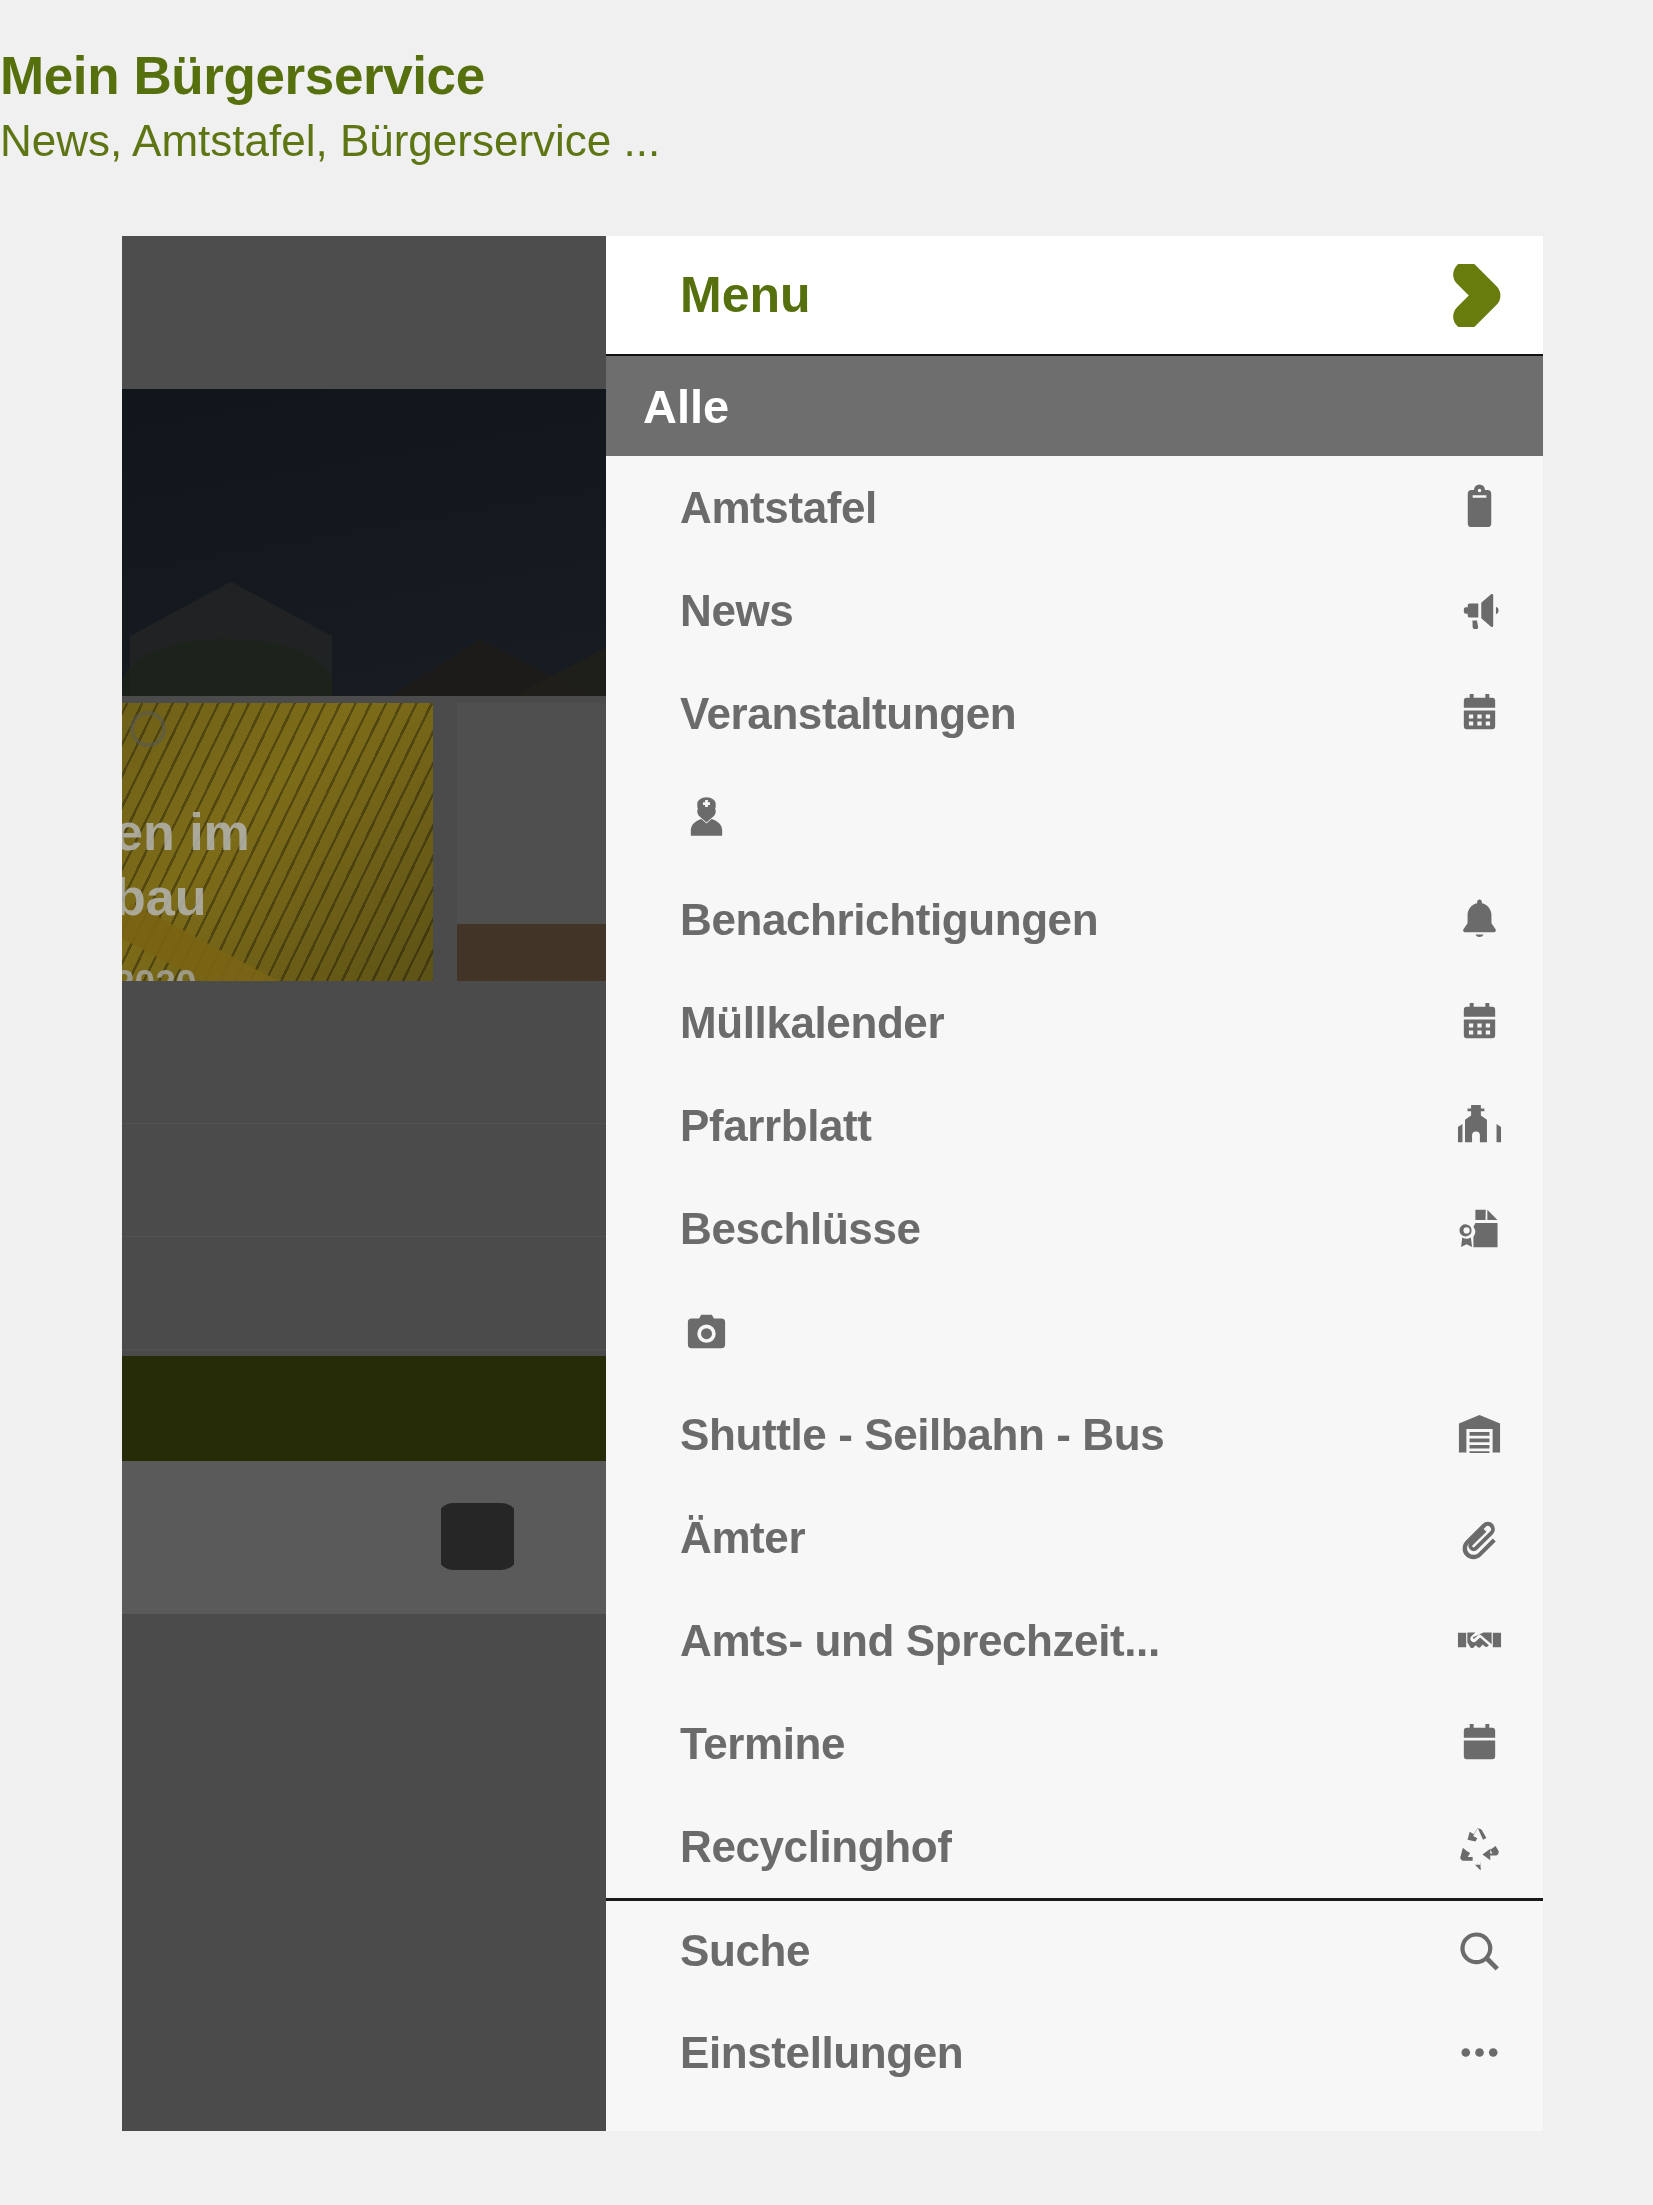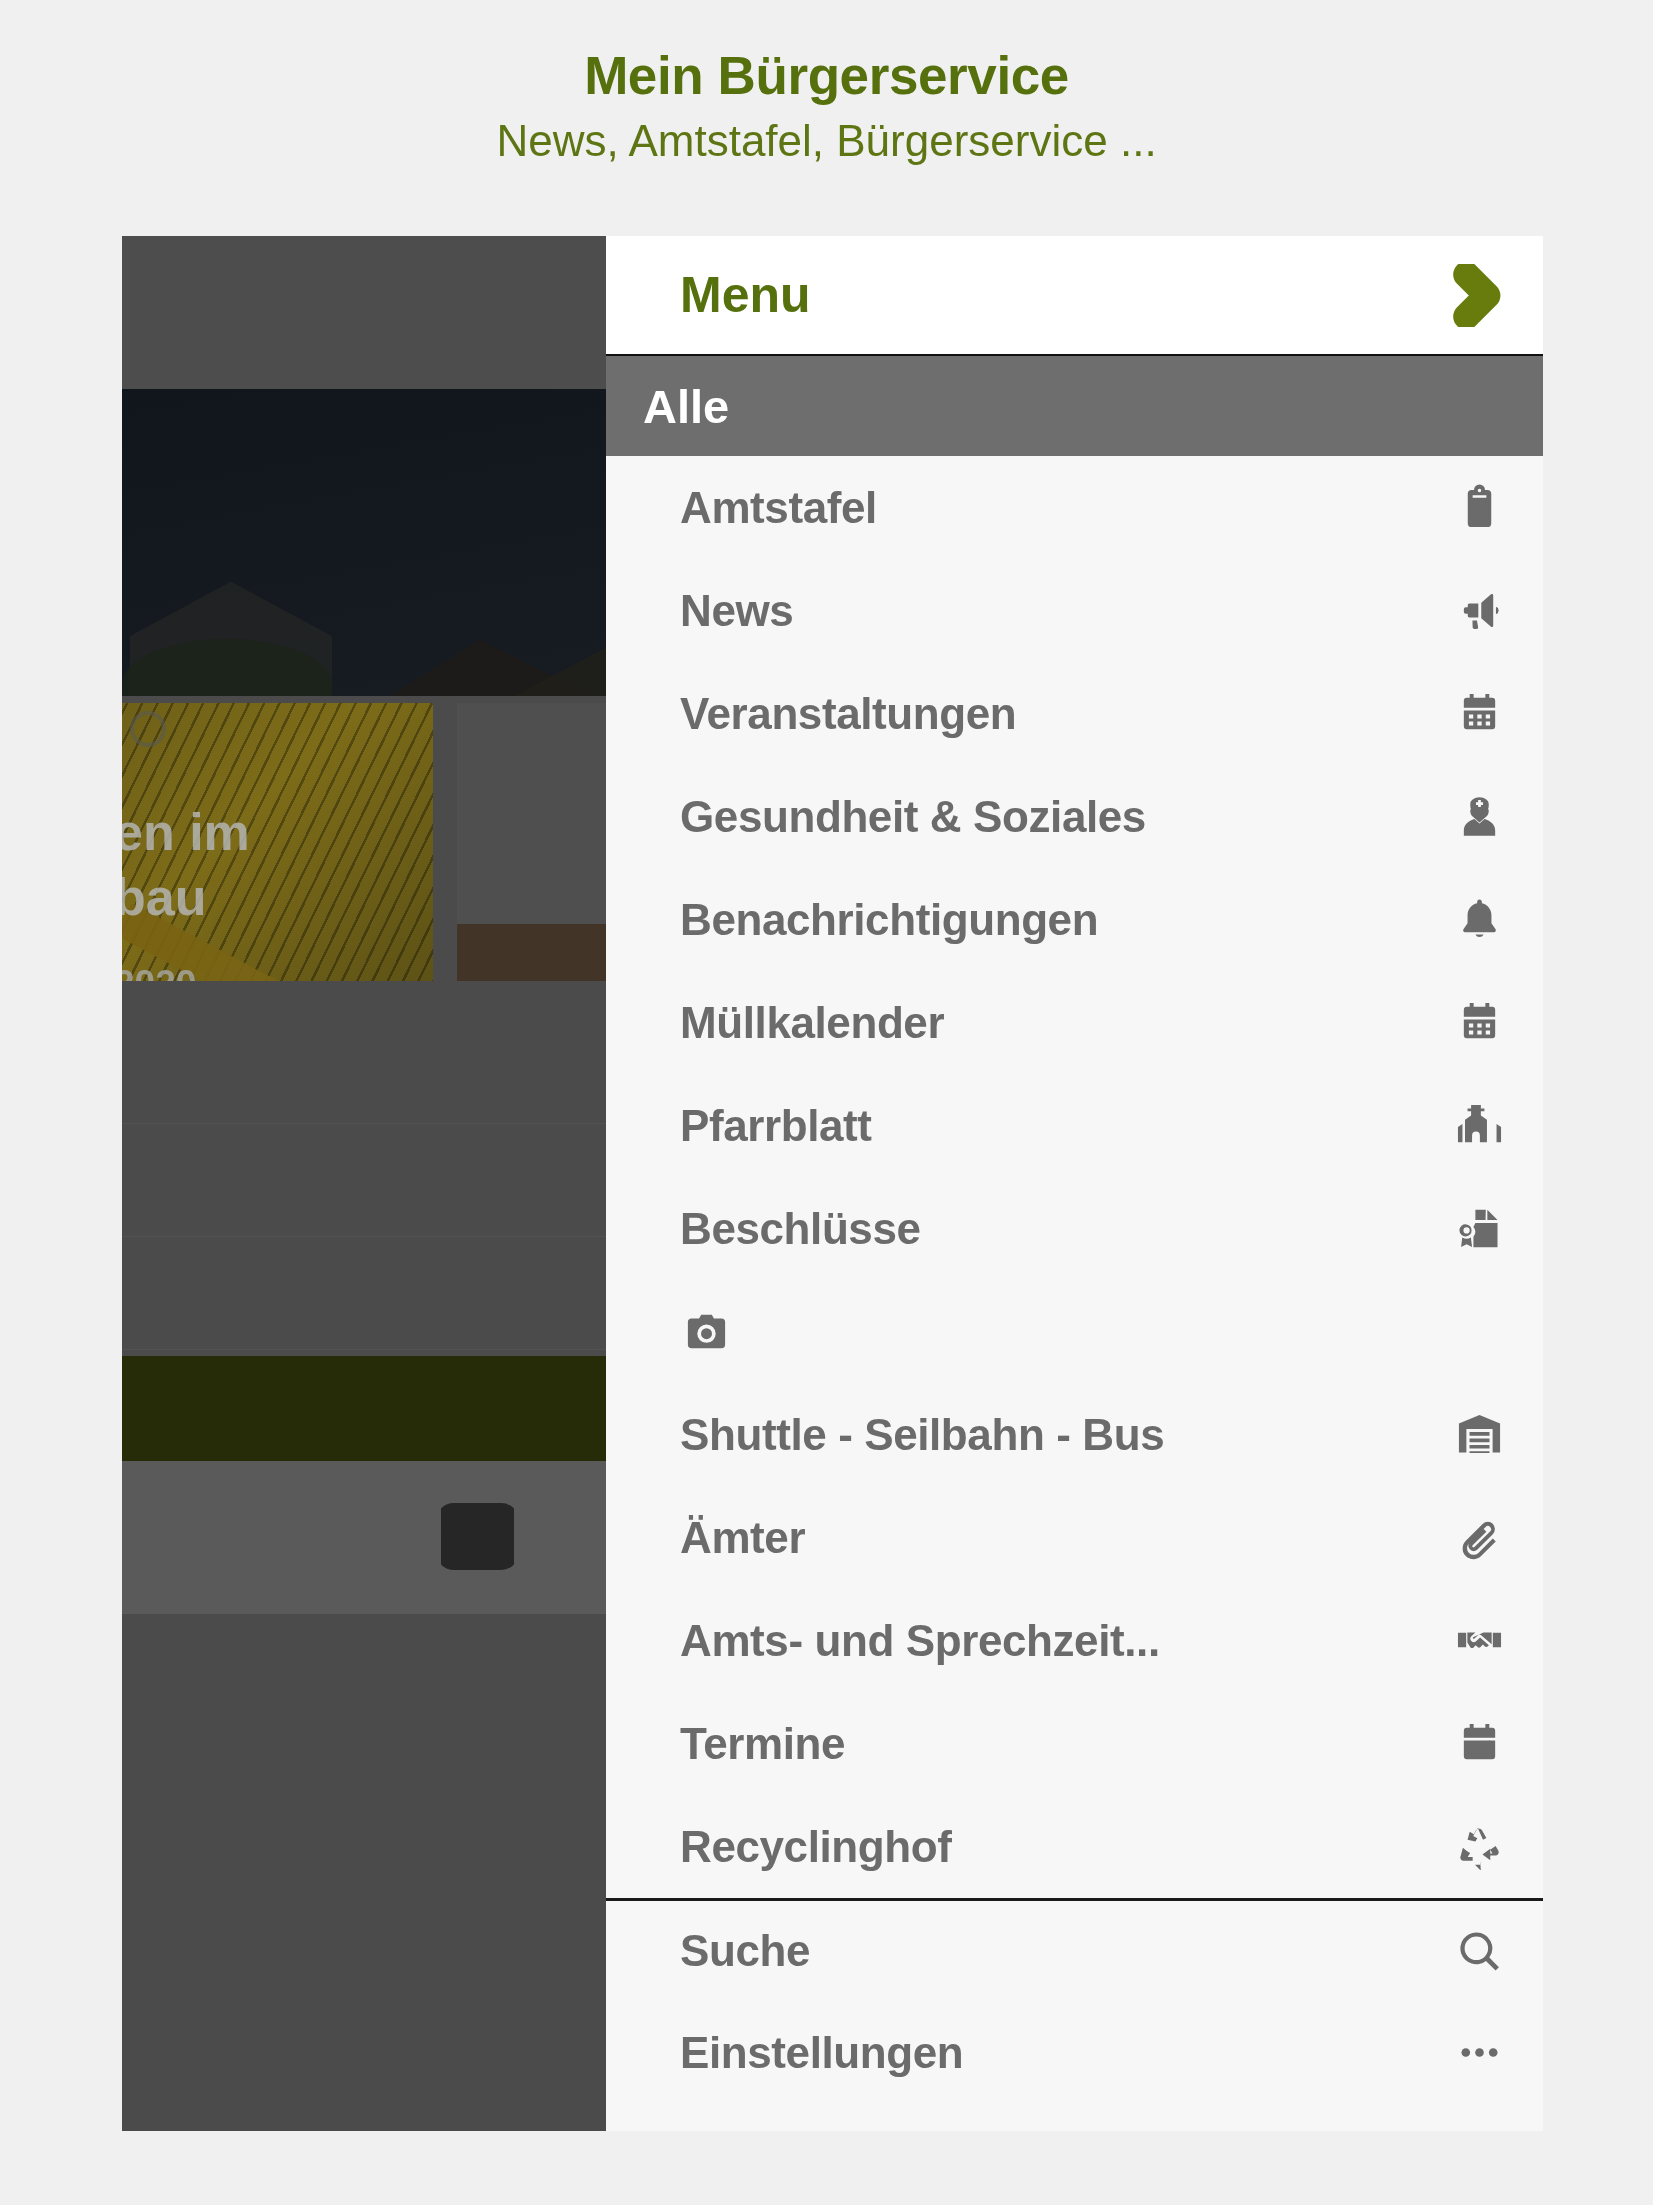--- a/index.html
+++ b/index.html
@@ -6,21 +6,21 @@
   html, body {
     width:1653px; height:2205px;
     background:#f0f0f0;
     font-family:"Liberation Sans", sans-serif;
     overflow:hidden;
   }
   .page { position:relative; width:1653px; height:2205px; background:#f0f0f0; }
 
   
   .app-header { position:absolute; top:0; left:0; width:1653px; height:236px;
-    display:flex; flex-direction:column; align-items:center; justify-content:flex-start;
+    display:flex; flex-direction:column; align-items:flex-start; justify-content:flex-start;
     padding-top:47px; background:#f0f0f0; }
   .app-title { font-size:53px; font-weight:bold; color:#56700d; letter-spacing:-0.4px;
     line-height:1.1; }
   .app-subtitle { font-size:44px; font-weight:normal; color:#5e7513; margin-top:11.3px;
     line-height:1.1; }
 
   
   .phone { position:absolute; left:122px; top:236px; width:1421px; height:1895px;
     overflow:hidden; background:#4b4b4b; }
 
@@ -225,21 +225,20 @@
         <div class="menu-item">
           <span class="mi-label">Veranstaltungen</span>
           <span class="mi-icon">
             <svg viewBox="0 0 24 24">
                 <path d="M7 2h2v2h6V2h2v2h1.5A1.5 1.5 0 0 1 20 5.5V9H4V5.5A1.5 1.5 0 0 1 5.5 4H7zM4 10.5h16v8A1.5 1.5 0 0 1 18.5 20h-13A1.5 1.5 0 0 1 4 18.5zm2.6 2v2h2.2v-2zm4.3 0v2h2.2v-2zm4.3 0v2h2.2v-2zM6.6 16.1v2h2.2v-2zm4.3 0v2h2.2v-2zm4.3 0v2h2.2v-2z"></path>
               </svg>
           </span>
         </div>
 
         <div class="menu-item">
-          <span class="mi-label">Gesundheit &amp; Soziales</span>
           <span class="mi-icon">
             <svg viewBox="0 0 24 24">
                 <path d="M12 2.2c-2.6 0-4.7 1.5-4.7 3.4v1.1c0 2.3 2.1 4.2 4.7 4.2s4.7-1.9 4.7-4.2V5.6c0-1.9-2.1-3.4-4.7-3.4zm-.7 1.4h1.4v1.1h1.1v1.4h-1.1v1.1h-1.4V6.1h-1.1V4.7h1.1zM7.3 8.4v.9c0 .9.3 1.7.9 2.4l3.8 3.3 3.8-3.3c.6-.7.9-1.5.9-2.4v-.9zM12 15.6l-2.6-2.3C6.3 14.2 4 16.4 4 19v2.8h16V19c0-2.6-2.3-4.8-5.4-5.7z"></path>
               </svg>
           </span>
         </div>
 
         <div class="menu-item">
           <span class="mi-label">Benachrichtigungen</span>
           <span class="mi-icon">

